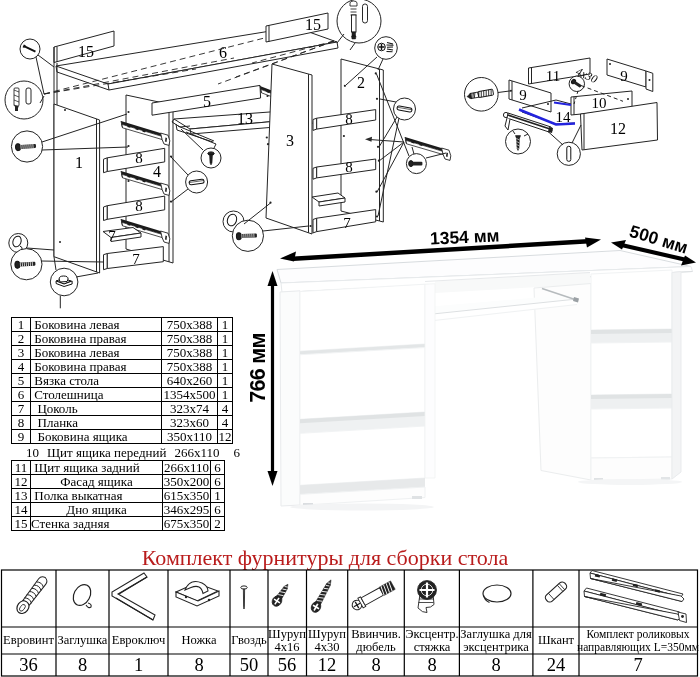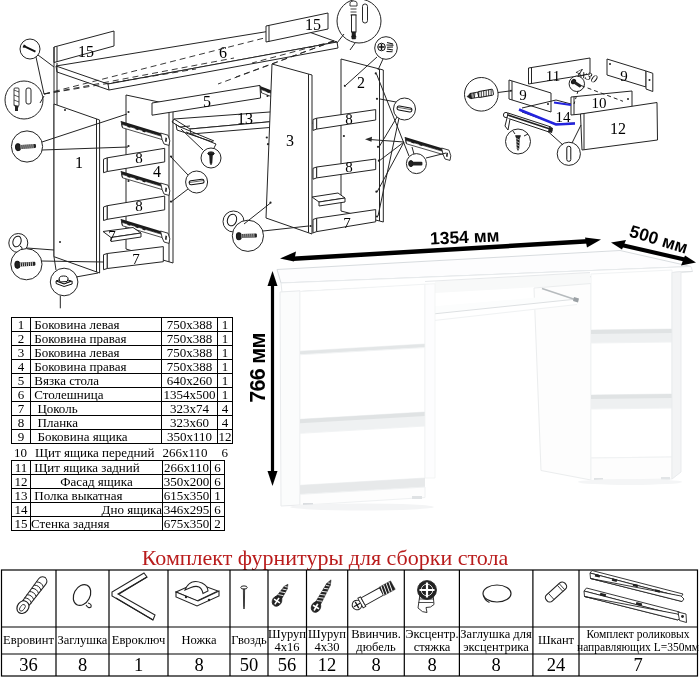--- a/index.html
+++ b/index.html
@@ -534,21 +534,21 @@
         </tr>
 <tr style="height:14px">
           <td class="num">9</td>
           <td>&nbsp;&nbsp;Боковина ящика</td>
           <td class="num">350x110</td>
           <td class="num">12</td>
         </tr>
 </tbody>
     </table>
 
-<div style="position:absolute;left:11px;top:445px;width:221px;font-size:13px;font-family:'Liberation Serif',serif;">
+<div style="position:absolute;left:23px;top:445px;width:221px;font-size:13px;font-family:'Liberation Serif',serif;">
 <span style="margin-left:3px">10</span><span style="margin-left:8px">Щит ящика передний</span><span style="margin-left:8px">266x110</span><span style="margin-left:14px">6</span>
 </div>
 
 <table class="ptable" style="left:11px;top:460px;width:213px;">
 <colgroup>
         <col style="width:19px">
         <col style="width:132px">
         <col style="width:48px">
         <col style="width:14px">
       </colgroup>
@@ -566,21 +566,21 @@
           <td class="num">6</td>
         </tr>
 <tr style="height:12px">
           <td class="num">13</td>
           <td>&nbsp;Полка выкатная</td>
           <td class="num">615x350</td>
           <td class="num">1</td>
         </tr>
 <tr style="height:12px">
           <td class="num">14</td>
-          <td style="text-align:right">Дно ящика</td>
+          <td style="text-align:center">Дно ящика</td>
           <td class="num">346x295</td>
           <td class="num">6</td>
         </tr>
 <tr style="height:12px">
           <td class="num">15</td>
           <td style="text-align:left">Стенка задняя</td>
           <td class="num">675x350</td>
           <td class="num">2</td>
         </tr>
 </tbody>

